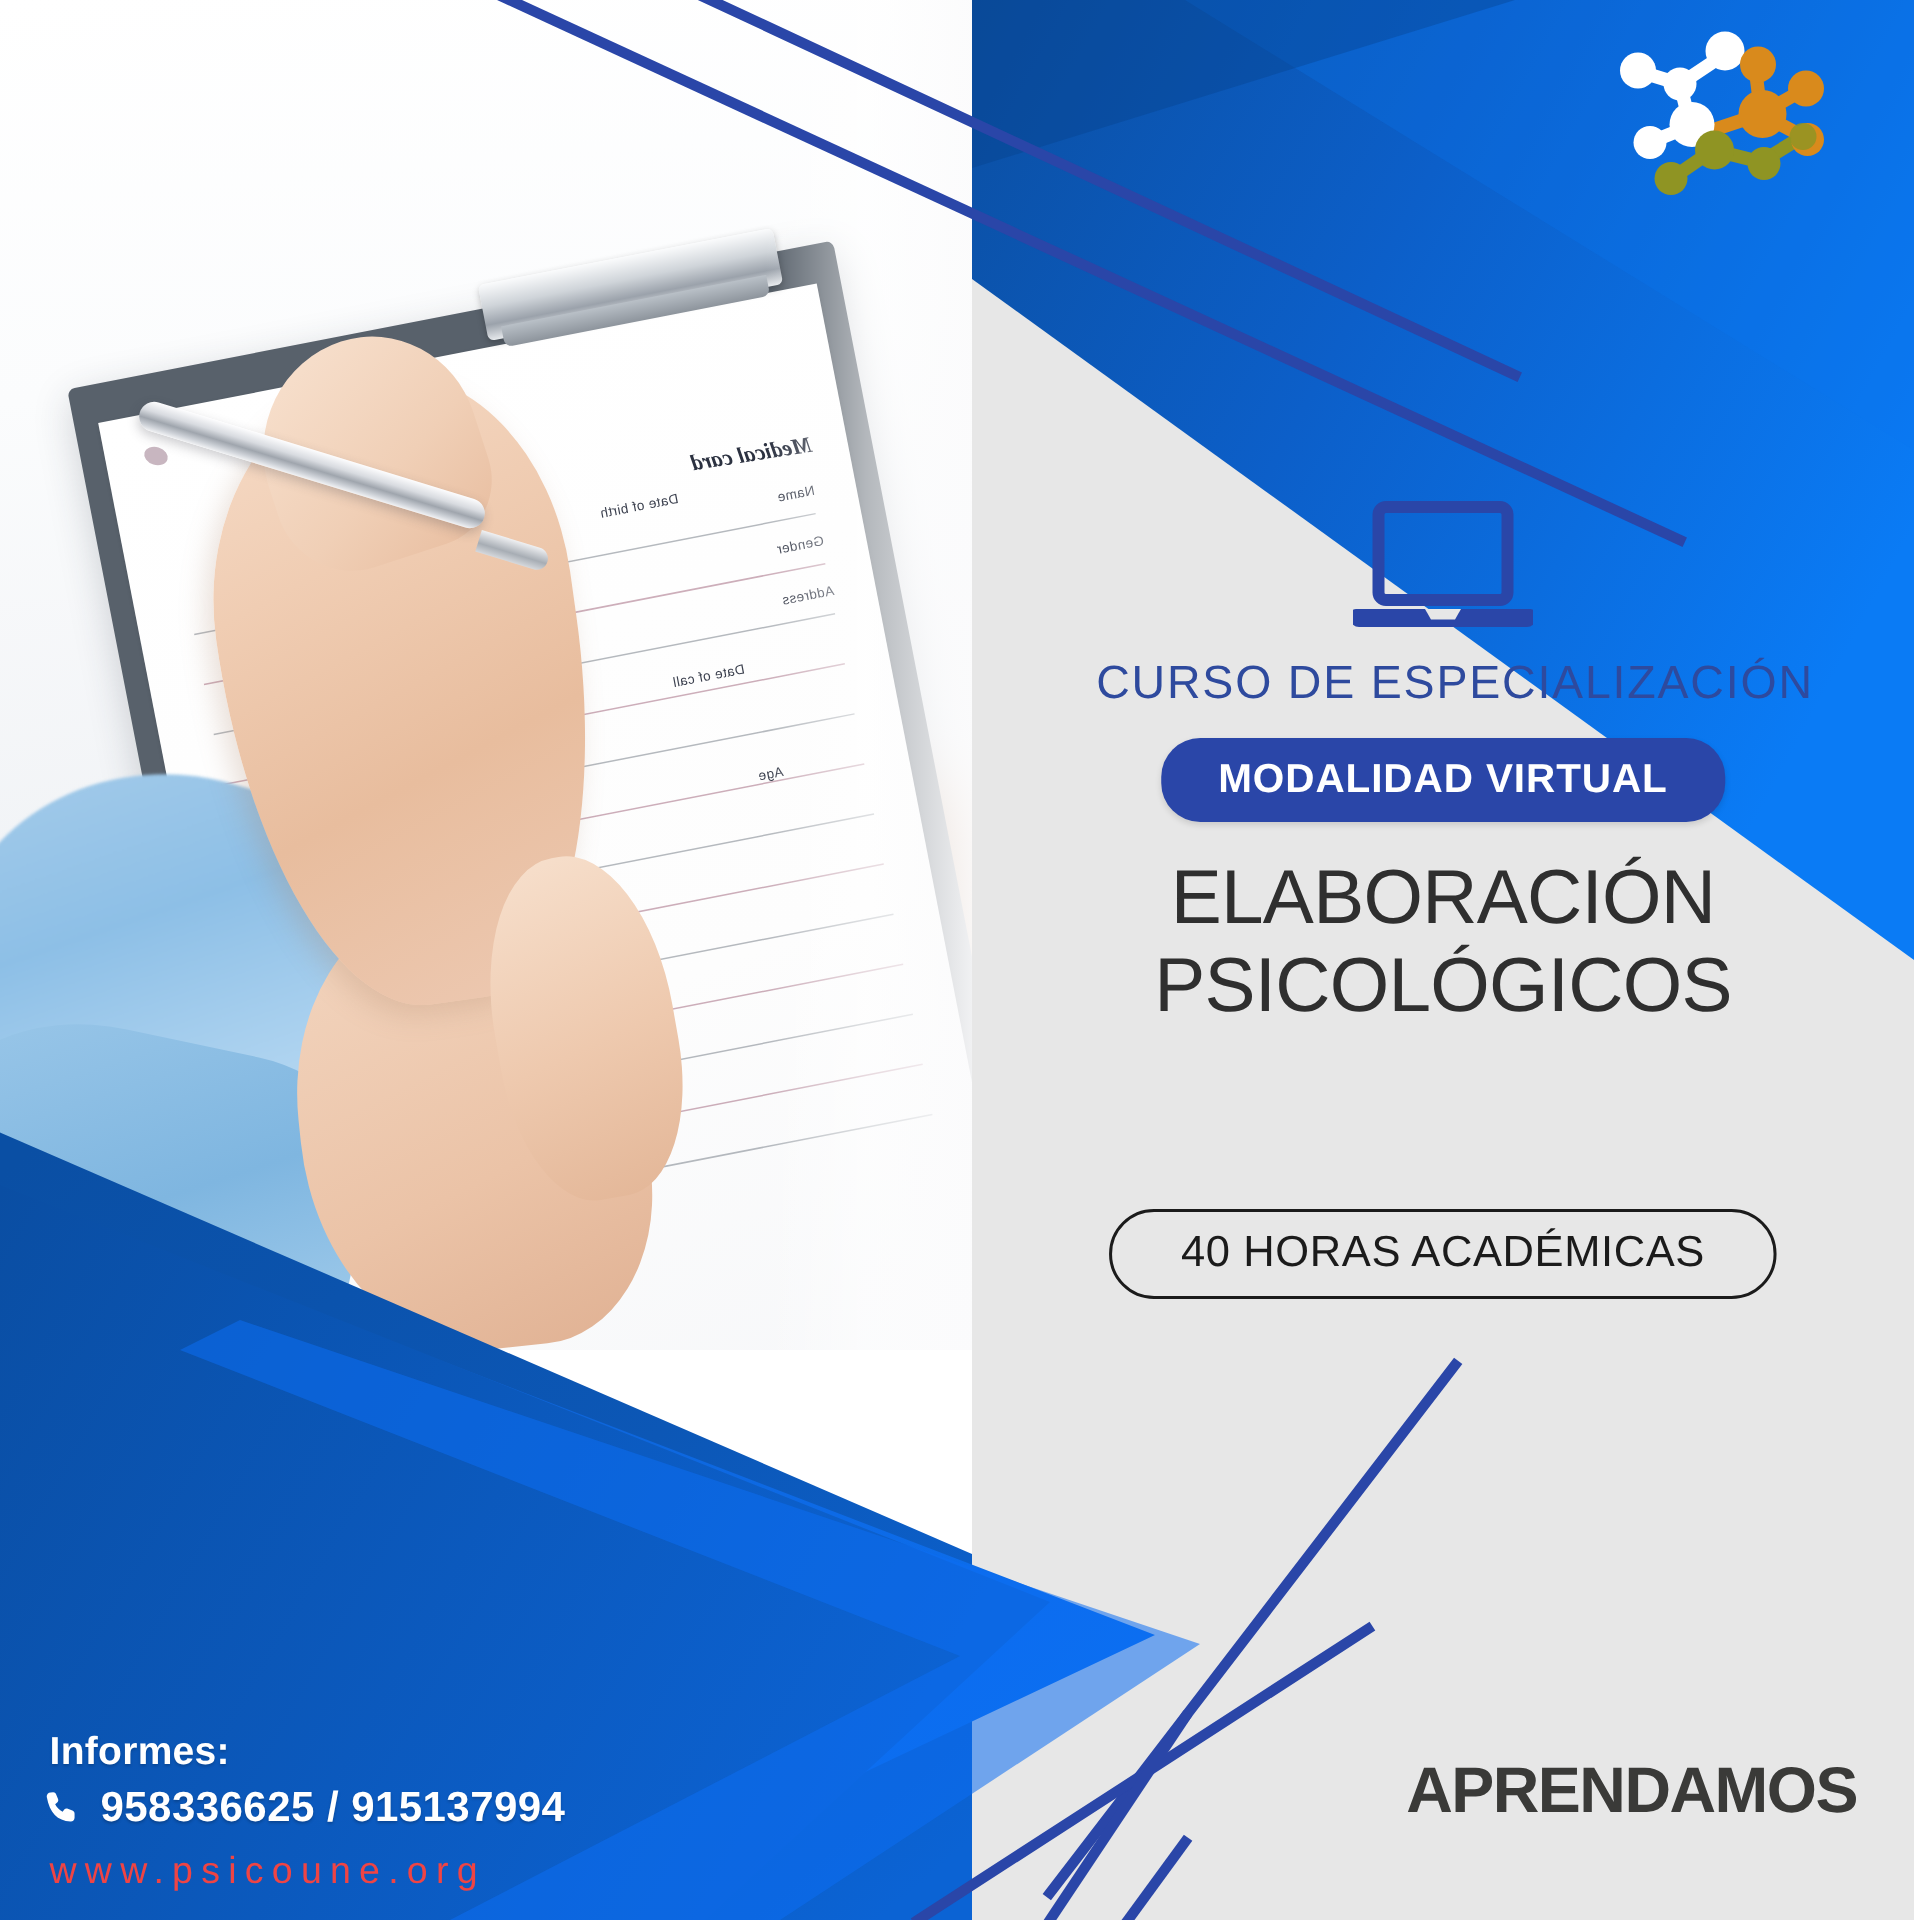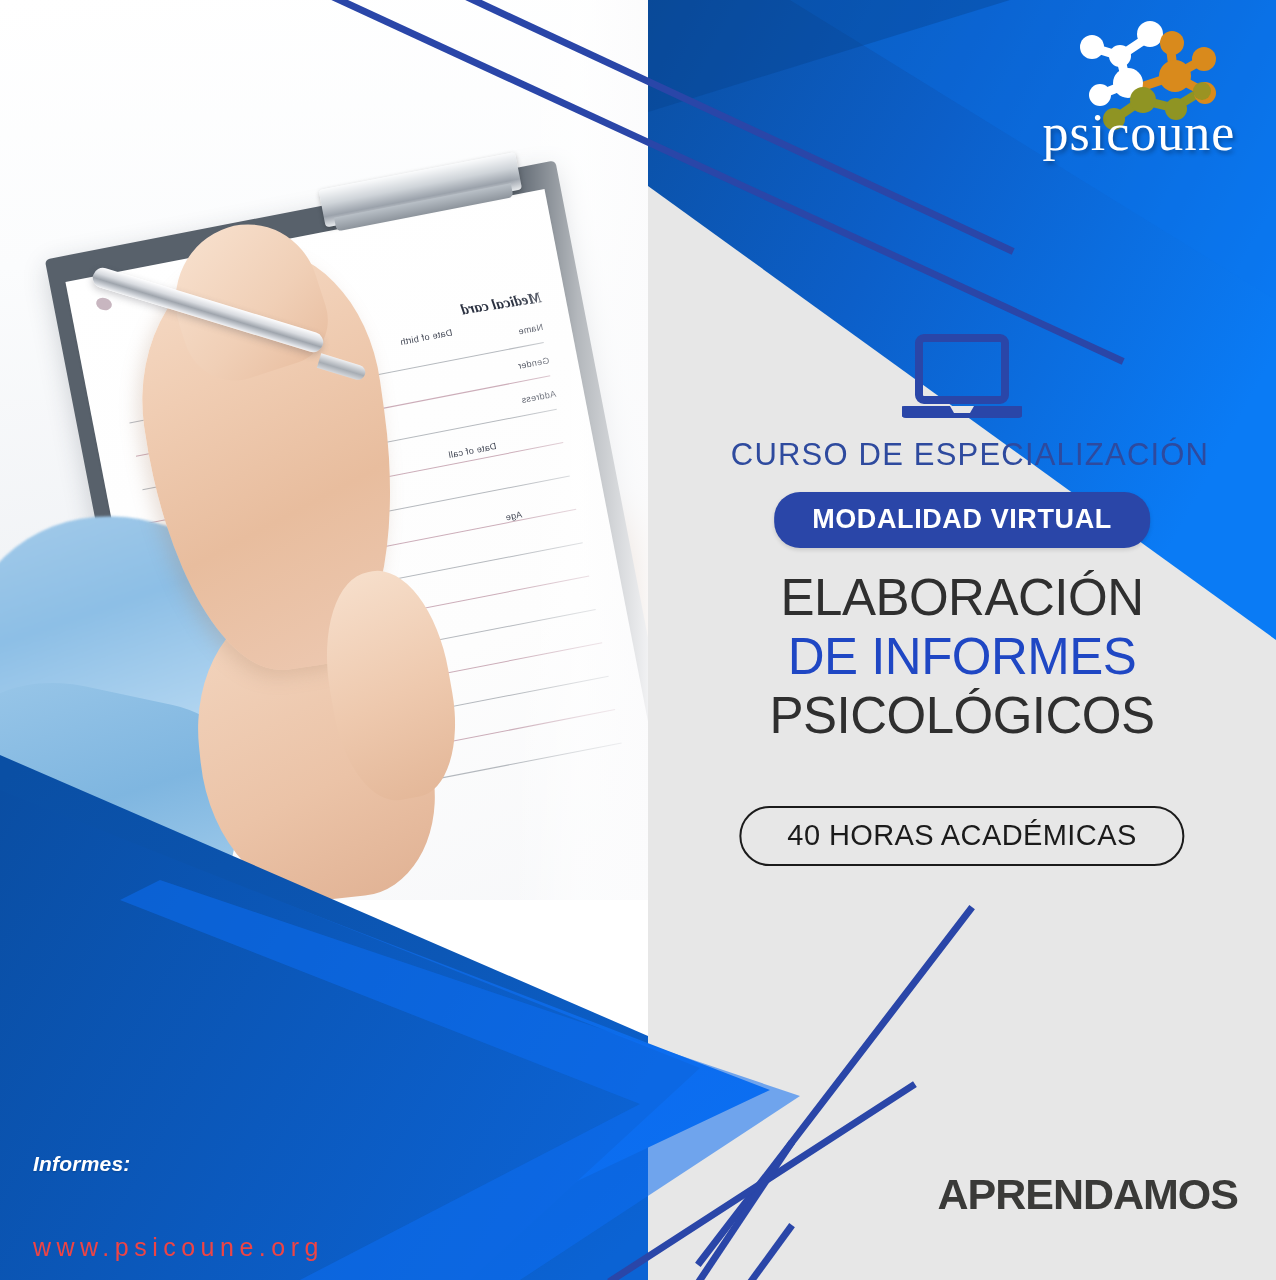--- a/index.html
+++ b/index.html
@@ -220,24 +220,23 @@
     position:absolute; left:0; bottom:4px; width:100%;
     text-align:center;
     font-family:"Liberation Serif", serif;
     font-size:52px; color:#fff; letter-spacing:1px;
     text-shadow:2px 3px 4px rgba(0,0,0,.30);
   }
 
   
   #informes{
     position:absolute; left:33px; top:1152px;
-    color:#fff; font-size:21px; font-weight:600;
+    color:#fff; font-size:26px; font-weight:600;
     letter-spacing:.2px;
     text-shadow:0 1px 2px rgba(0,0,0,.18);
-    font-style:italic;
   }
   #phone-row{
     position:absolute; left:28px; top:1189px;
     display:flex; align-items:center; gap:12px;
     color:#fff; font-size:28px; font-weight:bold; letter-spacing:.3px;
     text-shadow:0 1px 2px rgba(0,0,0,.22);
   }
   #website{
     position:absolute; left:33px; top:1233px;
     color:#ef4444; font-size:25px; letter-spacing:5.5px; font-weight:300;
@@ -406,48 +405,54 @@
       <circle cx="104" cy="69" r="15" fill="#ffffff"></circle>
       <circle cx="148" cy="29" r="12" fill="#d98a1c"></circle>
       <circle cx="180" cy="45" r="12" fill="#d98a1c"></circle>
       <circle cx="181" cy="79" r="11" fill="#d98a1c"></circle>
       <circle cx="151" cy="62" r="16" fill="#d98a1c"></circle>
       <circle cx="119" cy="86" r="13" fill="#8f9423"></circle>
       <circle cx="90" cy="105" r="11" fill="#8f9423"></circle>
       <circle cx="152" cy="95" r="11" fill="#8f9423"></circle>
       <circle cx="178" cy="77" r="9" fill="#8f9423" opacity="0.85"></circle>
     </svg>
-    <div class="word">psicoune</div>
   </div>
 
   <div class="content" style="left:648px;">
 
     <div id="laptop-icon">
       <svg width="120" height="88" viewBox="0 0 120 88" xmlns="http://www.w3.org/2000/svg">
         <rect x="17" y="4" width="86" height="62" rx="5" ry="5" fill="none" stroke="#2a46a8" stroke-width="8"></rect>
         <path d="M2 72 H118 a4 4 0 0 1 4 4 v2 a6 6 0 0 1 -6 6 H4 a6 6 0 0 1 -6 -6 v-2 a4 4 0 0 1 4 -4 Z" fill="#2a46a8"></path>
         <path d="M48 72 h24 l-4 7 h-16 Z" fill="#e7e7e7"></path>
       </svg>
     </div>
 
     <div id="curso-line">CURSO DE ESPECIALIZACIÓN</div>
 
     <div id="badge">MODALIDAD VIRTUAL</div>
 
     <div id="title">
       <div>ELABORACIÓN</div>
-      <div class="blue">DE INFORMES</div>
       <div>PSICOLÓGICOS</div>
     </div>
 
     <div id="hours">40 HORAS ACADÉMICAS</div>
   </div>
 
   <div id="informes">Informes:</div>
 
+  <div id="phone-row">
+    <span style="display:inline-flex">
+      <svg width="27" height="27" viewBox="0 0 24 24" xmlns="http://www.w3.org/2000/svg">
+        <path d="M6.6 2.5 c0.9 0 1.5 0.5 1.8 1.3 l1.1 2.7 c0.3 0.8 0.1 1.6 -0.5 2.1 l-1.2 1 c0.9 1.9 2.5 3.5 4.4 4.4 l1 -1.2 c0.5 -0.6 1.3 -0.8 2.1 -0.5 l2.7 1.1 c0.8 0.3 1.3 1 1.3 1.8 v2.4 c0 1.3 -1.1 2.4 -2.4 2.3 C9.1 19.4 4.6 14.9 2.8 5.2 c-0.1 -1.3 0.9 -2.5 2.3 -2.5 Z" fill="#ffffff"></path>
+      </svg>
+    </span>
+    <span>958336625 / 915137994</span>
+  </div>
 
   <div id="website">www.psicoune.org</div>
 
   <div id="slogan">
     <div class="l1">APRENDAMOS</div>
   </div>
 
 </div>
 
 </body></html>

